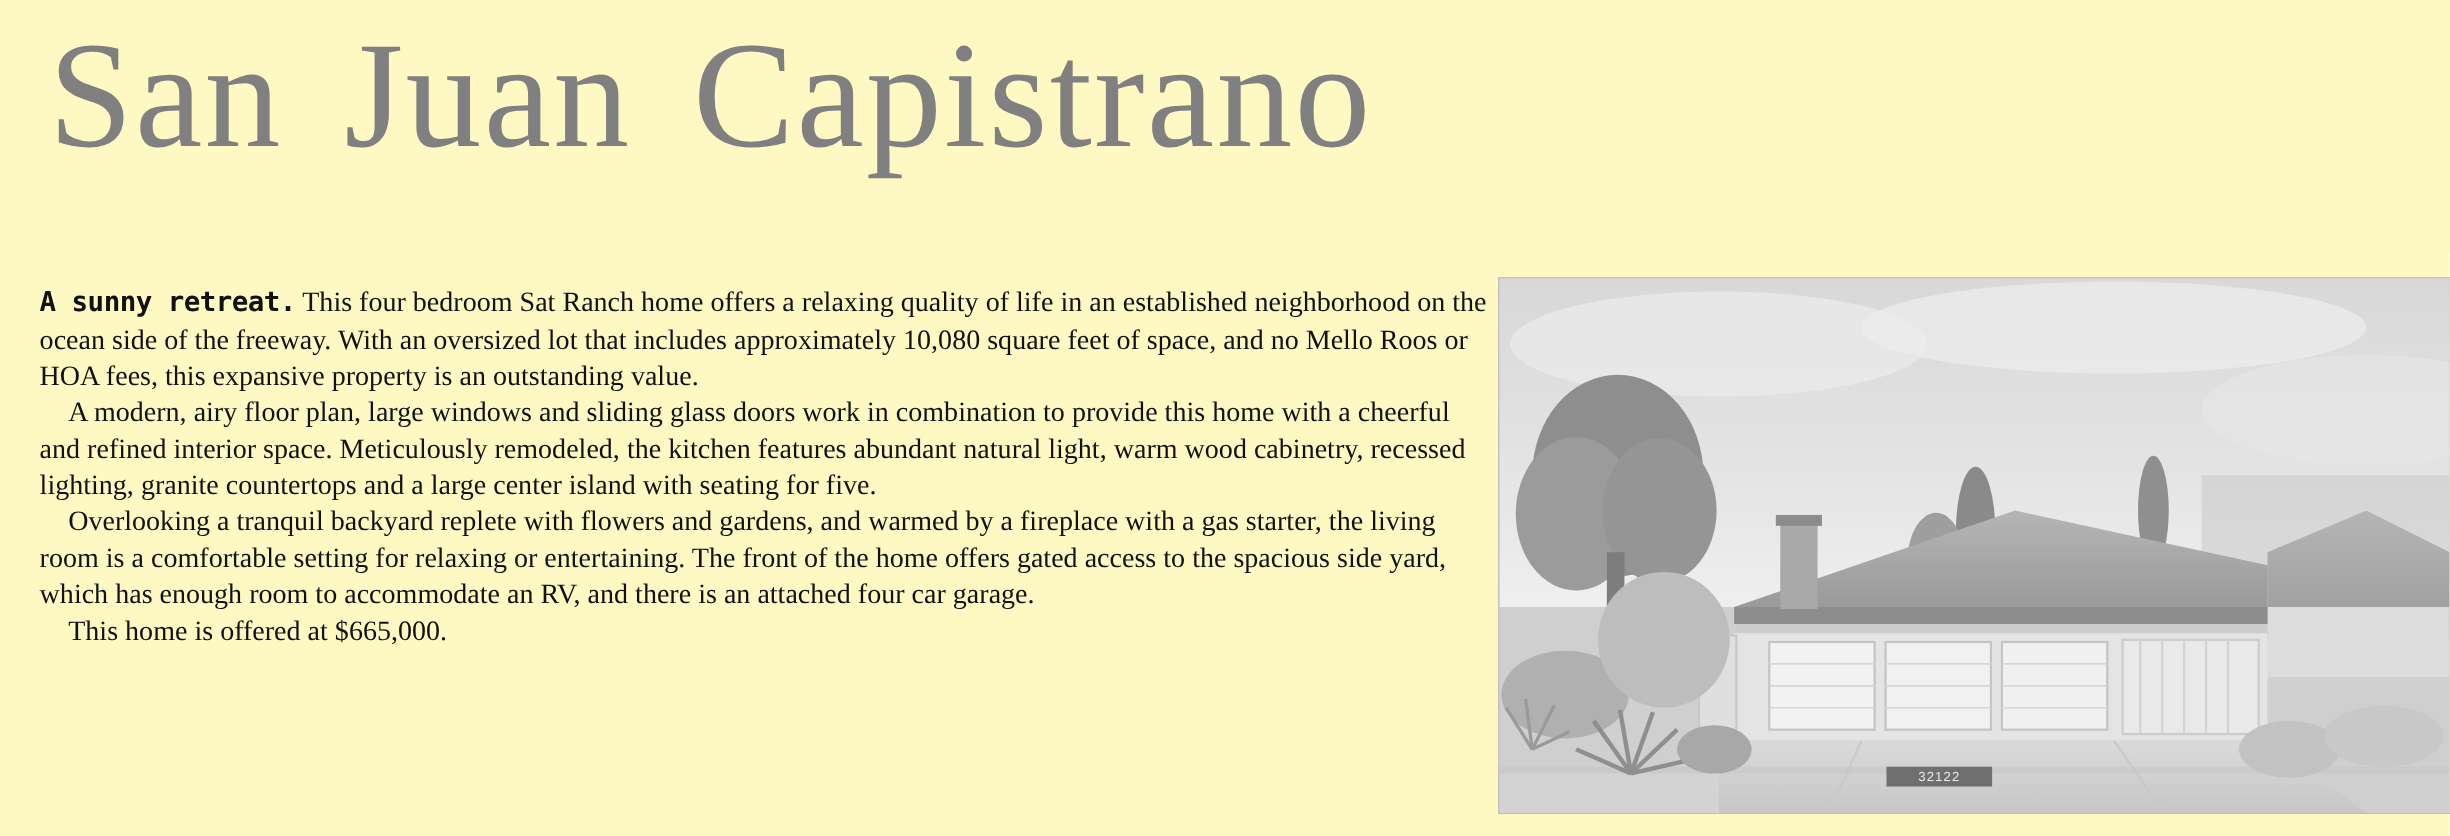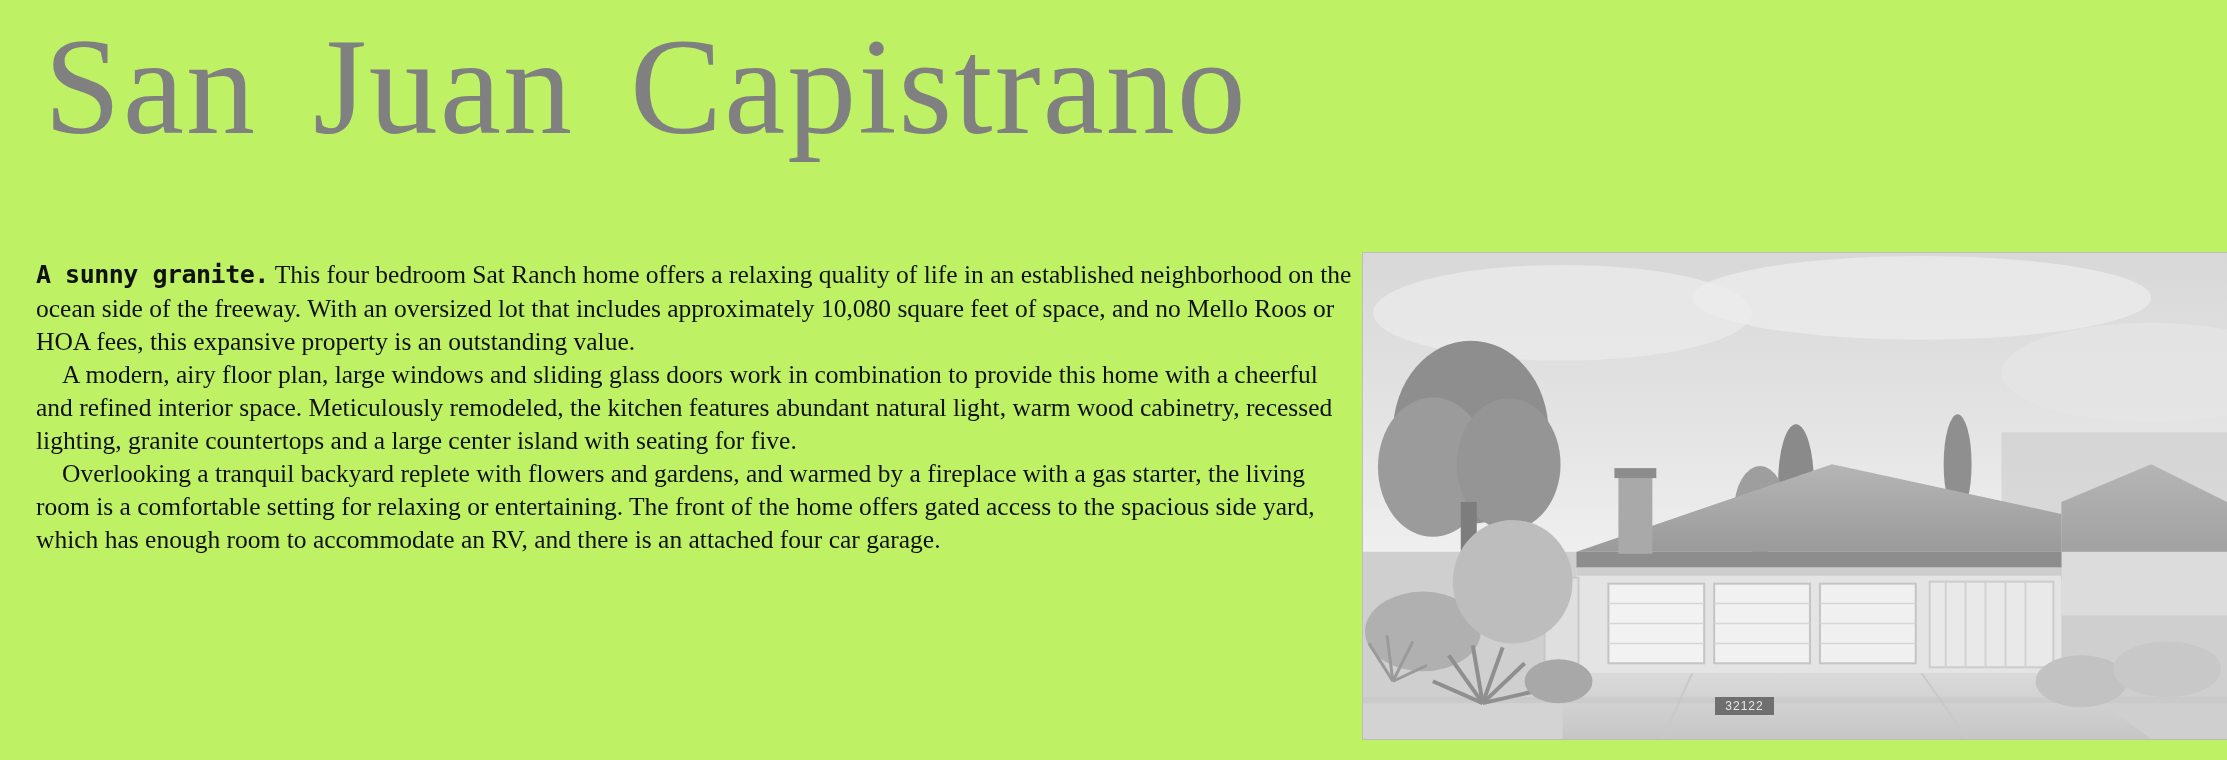--- a/index.html
+++ b/index.html
@@ -10,21 +10,21 @@
   body {
     width: 2227px;
     height: 760px;
     overflow: hidden;
     font-family: "Liberation Serif", serif;
   }
   .page {
     position: relative;
     width: 2227px;
     height: 760px;
-    background: #bef264;
+    background: #fef9c3;
   }
   .headline {
     position: absolute;
     left: 44px;
     top: 18px;
     width: 1750px;
     font-family: "Liberation Serif", serif;
     font-size: 138px;
     line-height: 1.0;
     color: #808080;
@@ -71,44 +71,45 @@
     overflow: hidden;
     background: #cfcfcf;
     border: 1px solid #bdbdbd;
     box-sizing: border-box;
   }
   .photo svg { display: block; width: 100%; height: 100%; }
   .addr-plate {
     position: absolute;
     left: 352px;
     top: 444px;
-    width: 59px;
+    width: 96px;
     height: 18px;
     background: #6f6f6f;
     color: #e8e8e8;
     font-family: "Liberation Sans", sans-serif;
     font-size: 12px;
     line-height: 18px;
     text-align: center;
     letter-spacing: 1px;
   }
 </style>
 </head>
 <body>
 
 <div class="page">
 
   <div class="headline">
     <span class="w1">San</span><span class="w2">Juan</span><span class="w3">Capistrano</span>
   </div>
 
   <div class="article">
-    <p class="first"><span class="lede">A sunny granite.</span> <span>This four bedroom Sat Ranch home offers a relaxing quality of life in an established neighborhood on the ocean side of the freeway. With an oversized lot that includes approximately 10,080 square feet of space, and no Mello Roos or HOA fees, this expansive property is an outstanding value.</span></p>
+    <p class="first"><span class="lede">A sunny retreat.</span> <span>This four bedroom Sat Ranch home offers a relaxing quality of life in an established neighborhood on the ocean side of the freeway. With an oversized lot that includes approximately 10,080 square feet of space, and no Mello Roos or HOA fees, this expansive property is an outstanding value.</span></p>
     <p>A modern, airy floor plan, large windows and sliding glass doors work in combination to provide this home with a cheerful and refined interior space. Meticulously remodeled, the kitchen features abundant natural light, warm wood cabinetry, recessed lighting, granite countertops and a large center island with seating for five.</p>
     <p>Overlooking a tranquil backyard replete with flowers and gardens, and warmed by a fireplace with a gas starter, the living room is a comfortable setting for relaxing or entertaining. The front of the home offers gated access to the spacious side yard, which has enough room to accommodate an RV, and there is an attached four car garage.</p>
+    <p>This home is offered at $665,000.</p>
   </div>
 
   <div class="photo">
     <svg viewBox="0 0 866 488" preserveAspectRatio="none">
       <defs>
         <linearGradient id="sky" x1="0" y1="0" x2="0" y2="1">
           <stop offset="0%" stop-color="#d8d8d8"></stop>
           <stop offset="55%" stop-color="#e3e3e3"></stop>
           <stop offset="100%" stop-color="#efefef"></stop>
         </linearGradient>

